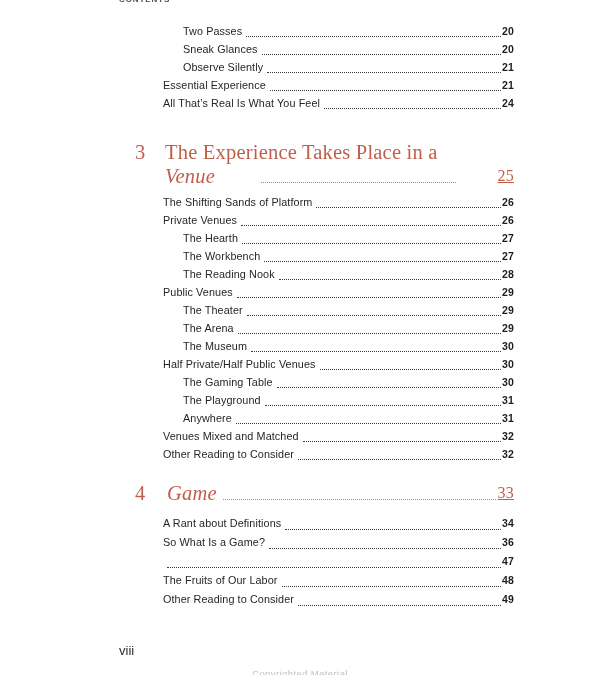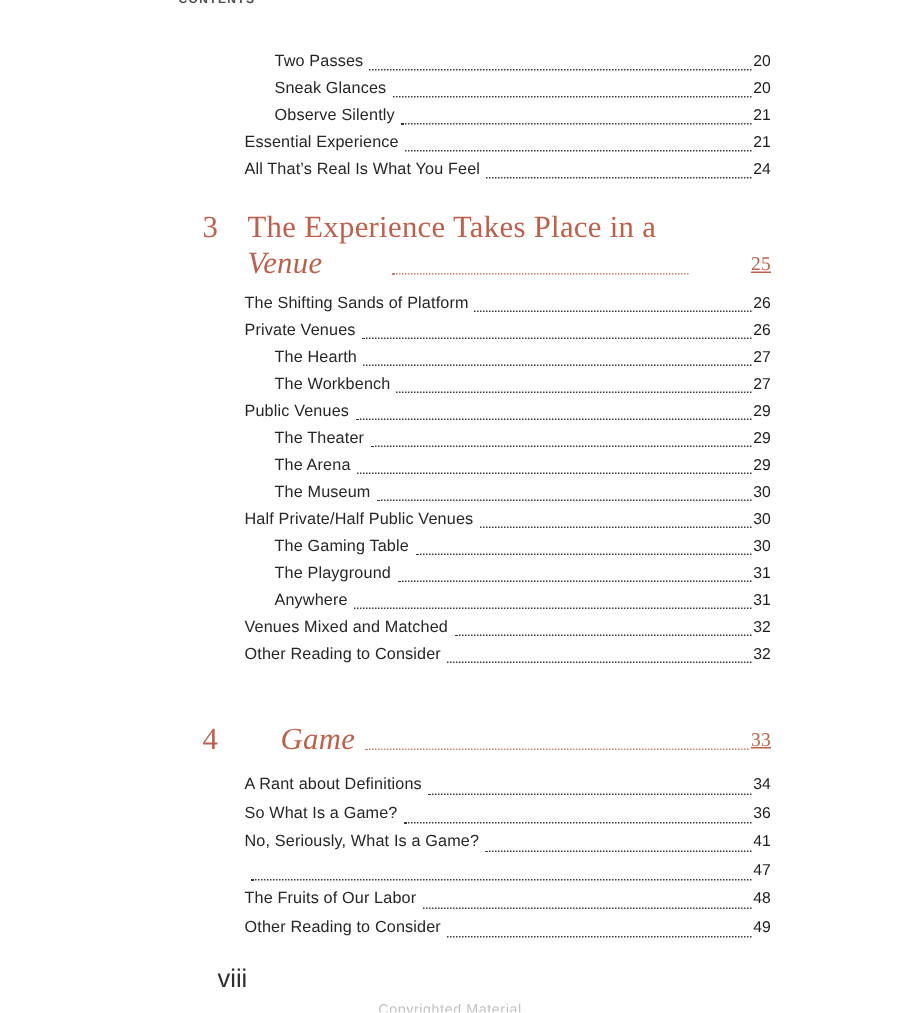--- a/index.html
+++ b/index.html
@@ -18,55 +18,55 @@
     font-size:10.8px; color:#262626; letter-spacing:0.1px;
   }
   .entries.wide .toc-row { height:19px; line-height:19px; }
   .toc-row.lvl2 { padding-left:20px; }
   .toc-row .label { white-space:nowrap; }
   .toc-row .leader {
     flex:1; align-self:flex-end; height:0;
     border-bottom:1.6px dotted #3a3a3a;
     margin:0 1px 3.5px 4px;
   }
-  .toc-row .pagenum { font-weight:400; font-size:10.5px; color:#1d1d1d; }
+  .toc-row .pagenum { font-weight:700; font-size:10.5px; color:#1d1d1d; }
   .ch-head {
     position:absolute; left:135px; right:86px;
     font-family:"Liberation Serif", serif;
     font-size:20.5px; line-height:24px; color:var(--accent, #bf5f4a);
     letter-spacing:0.2px;
   }
   .ch-line { display:flex; }
   .ch-num { width:30px; flex:none; }
   .ch-indent { padding-left:30px;gap:40px; }
   .ch-italic { font-style:italic; }
-  .ch-gap { margin-left:22px;font-family:Liberation Serif, serif; }
+  .ch-gap { margin-left:2px;font-family:Liberation Serif, serif; }
   .ch-leader {
     flex:1; align-self:flex-end; height:0;
     border-bottom:1.8px dotted var(--accent, #bf5f4a); opacity:0.8;
     margin:0 2px 5px 6px;
   }
-  .ch-page { font-size:13px;text-decoration:underline; }
+  .ch-page { font-size:16px;text-decoration:underline; }
   .folio {
     position:absolute; left:119px; top:643px;
-    font-size:17px; color:#2e2e2e;margin-left:26px;
+    font-size:13px; color:#2e2e2e;
   }
   .watermark {
     position:absolute; left:0; right:0; bottom:-4px; text-align:center;
     font-size:9.5px; color:#c2c2c2; letter-spacing:0.4px;
   }
 </style>
 </head>
 <body>
 
 <div class="page">
 
   <div class="running-header">CONTENTS</div>
 
-  <div class="entries" style="top:32px">
+  <div class="entries" style="top:22px">
       <div class="toc-row lvl2">
     <span class="label">Two Passes</span>
     <span class="leader"></span>
     <span class="pagenum">20</span>
   </div>
       <div class="toc-row lvl2">
     <span class="label">Sneak Glances</span>
     <span class="leader"></span>
     <span class="pagenum">20</span>
   </div>
@@ -112,20 +112,25 @@
   </div>
       <div class="toc-row lvl2">
     <span class="label">The Hearth</span>
     <span class="leader"></span>
     <span class="pagenum">27</span>
   </div>
       <div class="toc-row lvl2">
     <span class="label">The Workbench</span>
     <span class="leader"></span>
     <span class="pagenum">27</span>
+  </div>
+      <div class="toc-row lvl2">
+    <span class="label">The Reading Nook</span>
+    <span class="leader"></span>
+    <span class="pagenum">28</span>
   </div>
       <div class="toc-row lvl1">
     <span class="label">Public Venues</span>
     <span class="leader"></span>
     <span class="pagenum">29</span>
   </div>
       <div class="toc-row lvl2">
     <span class="label">The Theater</span>
     <span class="leader"></span>
     <span class="pagenum">29</span>
@@ -186,25 +191,20 @@
     <span class="label">A Rant about Definitions</span>
     <span class="leader"></span>
     <span class="pagenum">34</span>
   </div>
       <div class="toc-row lvl1">
     <span class="label">So What Is a Game?</span>
     <span class="leader"></span>
     <span class="pagenum">36</span>
   </div>
       <div class="toc-row lvl1">
-    <span class="label">No, Seriously, What Is a Game?</span>
-    <span class="leader"></span>
-    <span class="pagenum">41</span>
-  </div>
-      <div class="toc-row lvl1">
     <span class="leader"></span>
     <span class="pagenum">47</span>
   </div>
       <div class="toc-row lvl1">
     <span class="label">The Fruits of Our Labor</span>
     <span class="leader"></span>
     <span class="pagenum">48</span>
   </div>
       <div class="toc-row lvl1">
     <span class="label">Other Reading to Consider</span>

